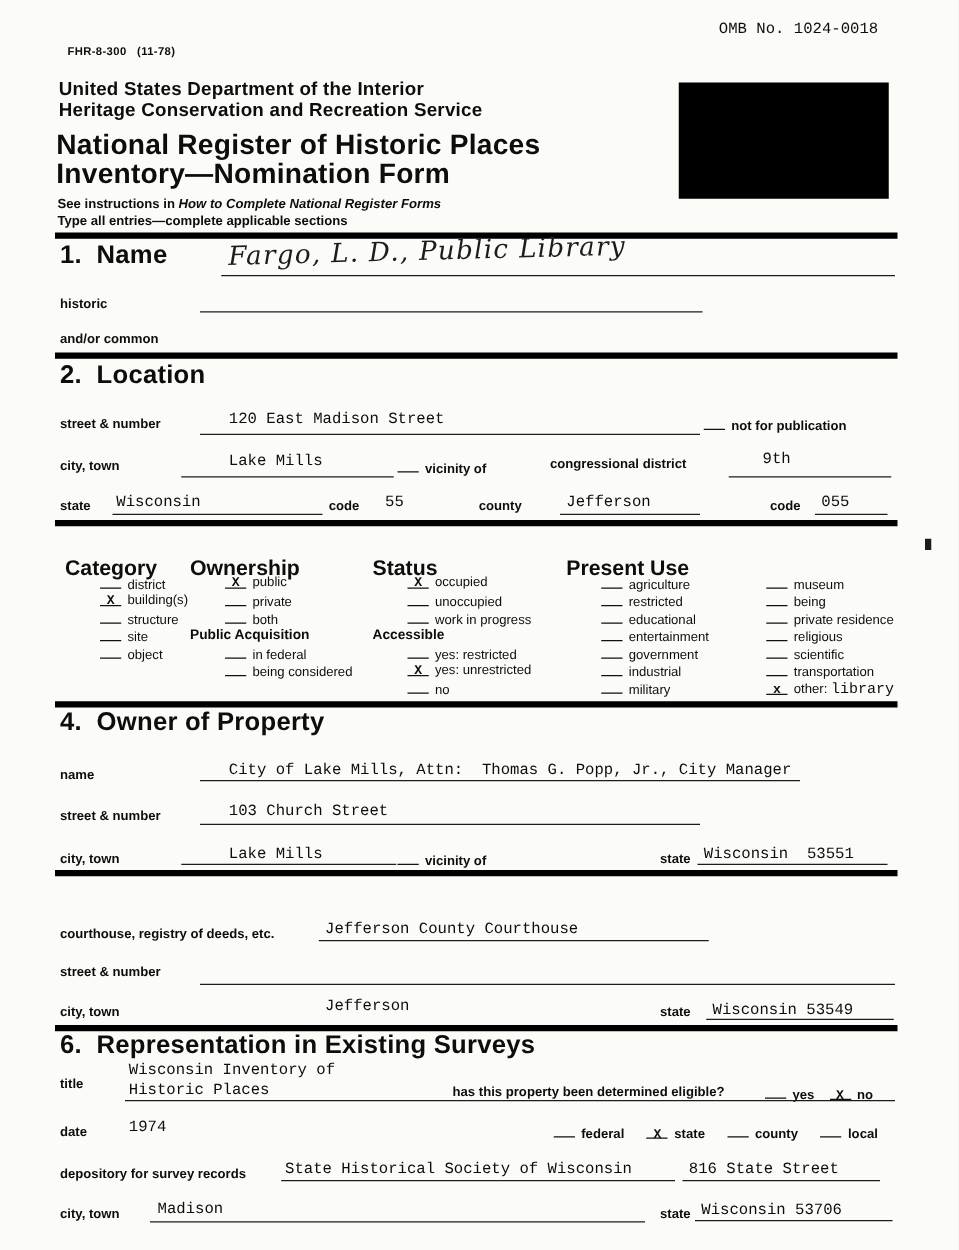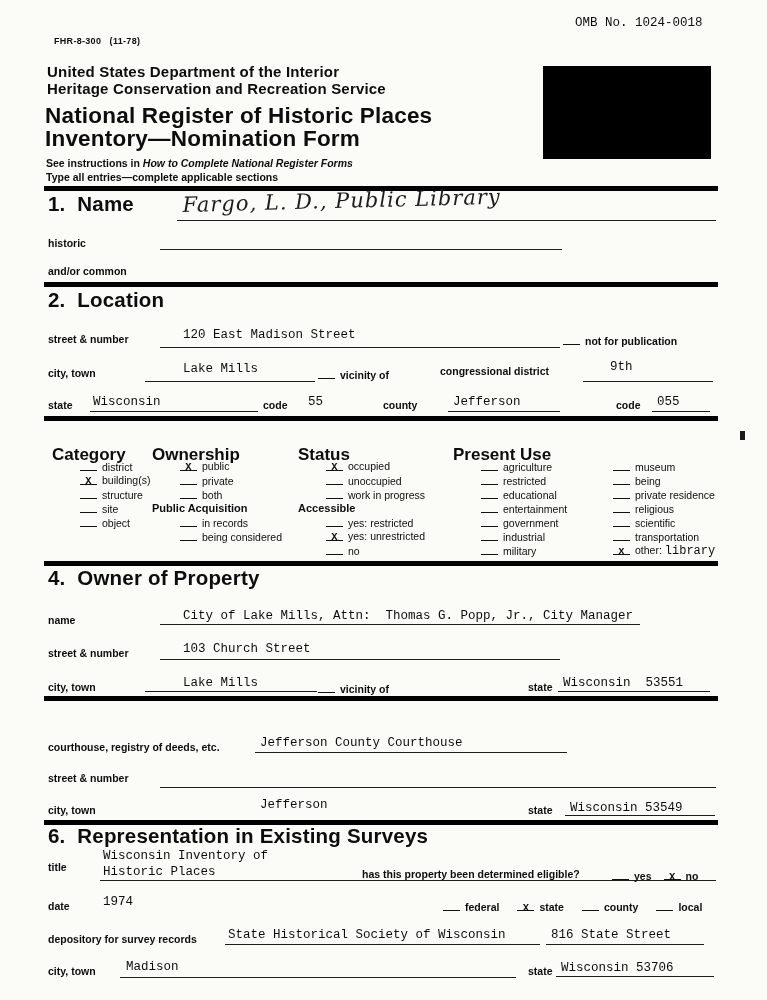--- a/index.html
+++ b/index.html
@@ -91,21 +91,21 @@
     <div class="ci"><span class="bl"><span class="mk"></span></span><span>site</span></div>
     <div class="ci"><span class="bl"><span class="mk"></span></span><span>object</span></div>
   </div>
 
   <div class="col" style="left:152px;top:445px">
     <div class="chead">Ownership</div>
     <div class="ci"><span class="bl"><span class="mk">X</span></span><span>public</span></div>
     <div class="ci"><span class="bl"><span class="mk"></span></span><span>private</span></div>
     <div class="ci"><span class="bl"><span class="mk"></span></span><span>both</span></div>
     <div class="csub">Public Acquisition</div>
-    <div class="ci"><span class="bl"><span class="mk"></span></span><span>in records</span></div>
+    <div class="ci"><span class="bl"><span class="mk"></span></span><span>in federal</span></div>
     <div class="ci"><span class="bl"><span class="mk"></span></span><span>being considered</span></div>
   </div>
 
   <div class="col" style="left:298px;top:445px">
     <div class="chead">Status</div>
     <div class="ci"><span class="bl"><span class="mk">X</span></span><span>occupied</span></div>
     <div class="ci"><span class="bl"><span class="mk"></span></span><span>unoccupied</span></div>
     <div class="ci"><span class="bl"><span class="mk"></span></span><span>work in progress</span></div>
     <div class="csub">Accessible</div>
     <div class="ci"><span class="bl"><span class="mk"></span></span><span>yes: restricted</span></div>

